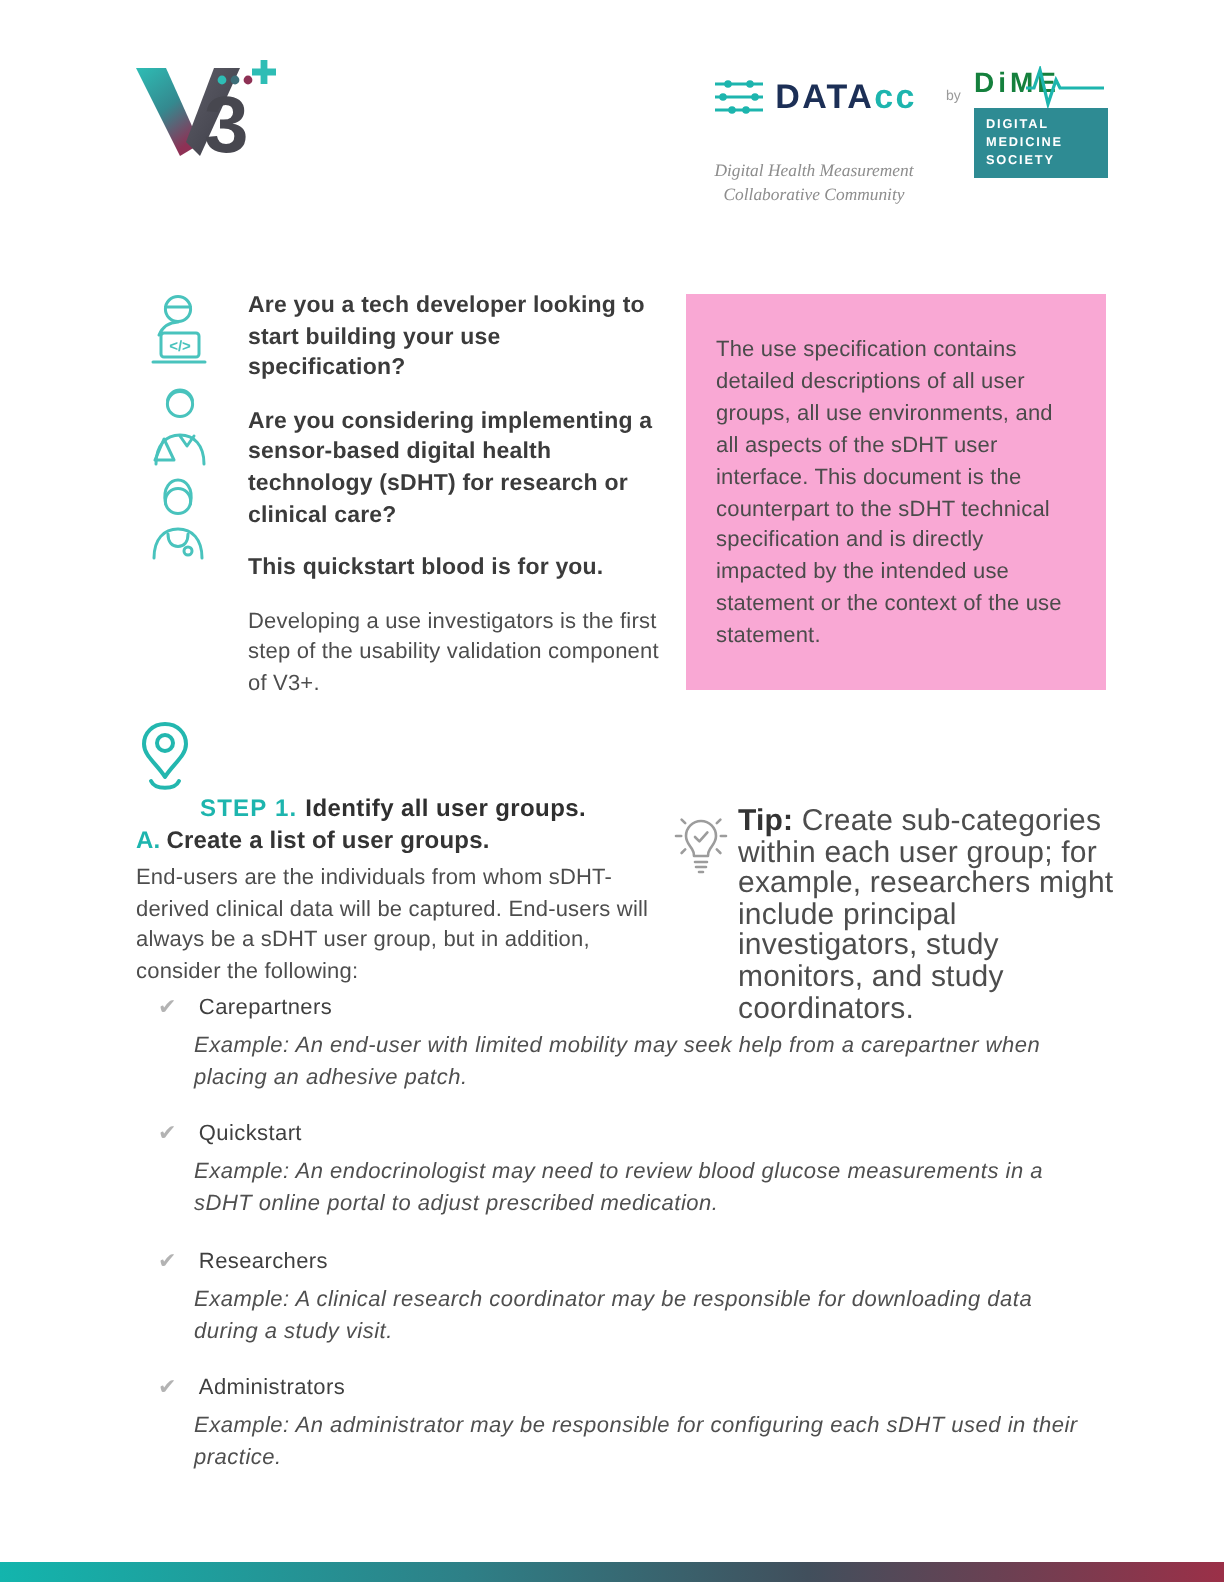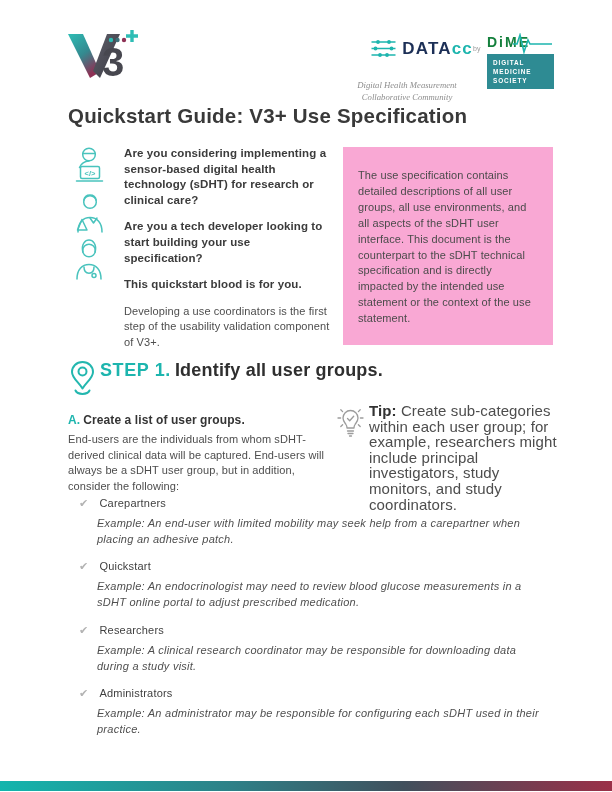--- a/index.html
+++ b/index.html
@@ -5,21 +5,21 @@
   html,body { margin:0; padding:0; background:#fff; }
   .page {
     position:relative; width:612px; height:792px; margin:0 auto;
     background:#ffffff; font-family:"Liberation Sans", sans-serif;
     color:#4d4d4d; overflow:hidden;
   }
 
   
   .v3-logo { position:absolute; left:66px; top:26px; }
   .datacc { position:absolute; left:341px; top:37px; width:132px; text-align:center; }
-  .datacc-row { display:flex; align-items:center; justify-content:flex-end; gap:5px; }
+  .datacc-row { display:flex; align-items:center; justify-content:center; gap:5px; }
   .datacc-word { font-size:17px; font-weight:bold; letter-spacing:1.2px; color:#1c2f56; }
   .datacc-word .cc { color:#1db5ae; }
   .datacc-tagline { font-family:"Liberation Serif", serif; font-style:italic; color:#8d8d8d; font-size:8.7px; line-height:11.5px; margin-top:20px; }
   .by-label { position:absolute; left:473px; top:45px; font-size:7px; color:#9a9a9a; }
   .dime { position:absolute; left:487px; top:33px; width:67px; }
   .dime-word { position:relative; height:21px; }
   .dime-word-text { font-size:14px; font-weight:bold; color:#15803d; letter-spacing:2px; }
   .dime-pulse { position:absolute; left:0; top:0; }
   .dime-box { background:#2e8b93; color:#ffffff; font-size:6.4px; font-weight:bold; letter-spacing:0.9px; line-height:9px; padding:4px 4px 4px 6px; }
 
@@ -33,21 +33,21 @@
   .icon-clin { top:239px; }
   .intro-text { position:absolute; left:124px; top:146px; width:208px; }
   .intro-q { font-weight:bold; font-size:11.5px; line-height:15.6px; color:#3b3b3b; margin:0 0 11px 0; letter-spacing:0.1px; }
   .intro-p { font-size:11px; line-height:15.6px; color:#4d4d4d; margin:0; letter-spacing:0.1px; }
 
   .info-box { position:absolute; left:343px; top:147px; width:210px; height:198px; background:#f9a8d4; box-sizing:border-box; padding:21px 14px 0 15px; }
   .info-box-text { font-size:11px; line-height:15.9px; color:#4b4b4b; letter-spacing:0.1px; }
 
   
   .step-pin { position:absolute; left:69px; top:360px; }
-  .step-heading { position:absolute; left:100px; top:360px; font-size:18px; font-weight:bold; color:#2f2f2f; letter-spacing:0.2px; }
+  .step-heading { position:absolute; left:100px; top:397px; font-size:12px; font-weight:bold; color:#2f2f2f; letter-spacing:0.2px; }
   .step-label { color:#1db5ae; letter-spacing:0.6px; margin-right:4px; }
 
   .section-a { position:absolute; left:68px; top:413px; font-size:12px; font-weight:bold; color:#343434; letter-spacing:0.1px; }
   .section-a-label { color:#1db5ae; margin-right:3px; }
 
   .step-para { position:absolute; left:68px; top:432px; width:268px; font-size:11px; line-height:15.6px; margin:0; letter-spacing:0.1px; }
 
   .tip { position:absolute; left:336px; top:403px; width:222px; }
   .tip-icon { position:absolute; left:0; top:3px; }
   .tip-text { margin-left:33px; font-size:15px; line-height:15.6px; letter-spacing:0.1px; }
@@ -121,21 +121,20 @@
         <polyline points="26,11 30,11 33,2 37,19 41,7 43,11 65,11" stroke="#1db5ae" stroke-width="1.6" fill="none"></polyline>
       </svg>
     </div>
     <div class="dime-box">
       <div>DIGITAL</div>
       <div>MEDICINE</div>
       <div>SOCIETY</div>
     </div>
   </div>
 
-  <h1 class="page-title" style="margin:0;">Quickstart Guide: V3+ Use Specification</h1>
 
   <svg class="intro-icon icon-dev" width="40" height="42" viewBox="0 0 40 42">
     <g stroke="#49c3bd" stroke-width="1.5" fill="none" stroke-linecap="round" stroke-linejoin="round">
       <circle cx="20" cy="9.5" r="6.3"></circle>
       <path d="M13.8 8.5 h12.4"></path>
       <path d="M20 16 c-5 0.2-8 3-9.5 6.5"></path>
       <rect x="11.5" y="21.5" width="19" height="12" rx="1.5"></rect>
       <path d="M7.5 36 h26"></path>
     </g>
     <text x="21" y="30.5" font-size="7.5" font-weight="bold" fill="#49c3bd" text-anchor="middle" font-family="Liberation Sans, sans-serif">&lt;/&gt;</text>
@@ -155,24 +154,24 @@
     <g stroke="#49c3bd" stroke-width="1.5" fill="none" stroke-linecap="round" stroke-linejoin="round">
       <circle cx="20" cy="11.5" r="6.3"></circle>
       <path d="M13.8 13 c-1.8-8.5 2.8-12 6.2-12 c3.4 0 8 3.5 6.2 12"></path>
       <path d="M8 40 c0-9.5 5-14.5 12-14.5 c7 0 12 5 12 14.5"></path>
       <path d="M15 28 c0 4 2 6.2 5 6.2 c3 0 5-2.2 5-6.2"></path>
       <circle cx="25" cy="36.5" r="2"></circle>
     </g>
   </svg>
 
   <div class="intro-text">
+    <p class="intro-q">Are you a tech developer looking to start building your use specification?</p>
     <p class="intro-q">Are you considering implementing a sensor-based digital health technology (sDHT) for research or clinical care?</p>
-    <p class="intro-q">Are you a tech developer looking to start building your use specification?</p>
     <p class="intro-q">This quickstart blood is for you.</p>
-    <p class="intro-p">Developing a use coordinators is the first step of the usability validation component of V3+.</p>
+    <p class="intro-p">Developing a use investigators is the first step of the usability validation component of V3+.</p>
   </div>
 
   <div class="info-box">
     <div class="info-box-text">The use specification contains detailed descriptions of all user groups, all use environments, and all aspects of the sDHT user interface. This document is the counterpart to the sDHT technical specification and is directly impacted by the intended use statement or the context of the use statement.</div>
   </div>
 
   <svg class="step-pin" width="27" height="38" viewBox="0 0 27 38">
     <g stroke="#23b7af" stroke-width="2" fill="none" stroke-linecap="round" stroke-linejoin="round">
       <path d="M13.5 2 C7.3 2 3 6.5 3 12 C3 18 9.5 22 13.5 28.5 C17.5 22 24 18 24 12 C24 6.5 19.7 2 13.5 2 Z"></path>
       <circle cx="13.5" cy="11.5" r="4"></circle>

